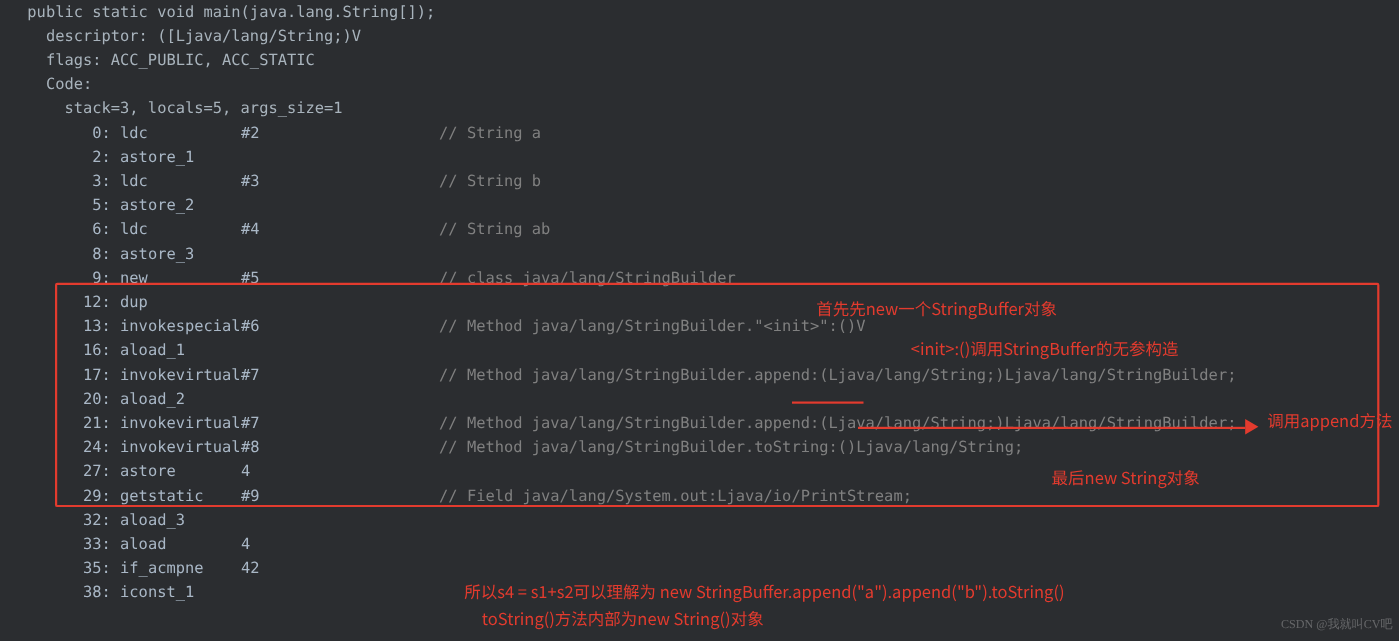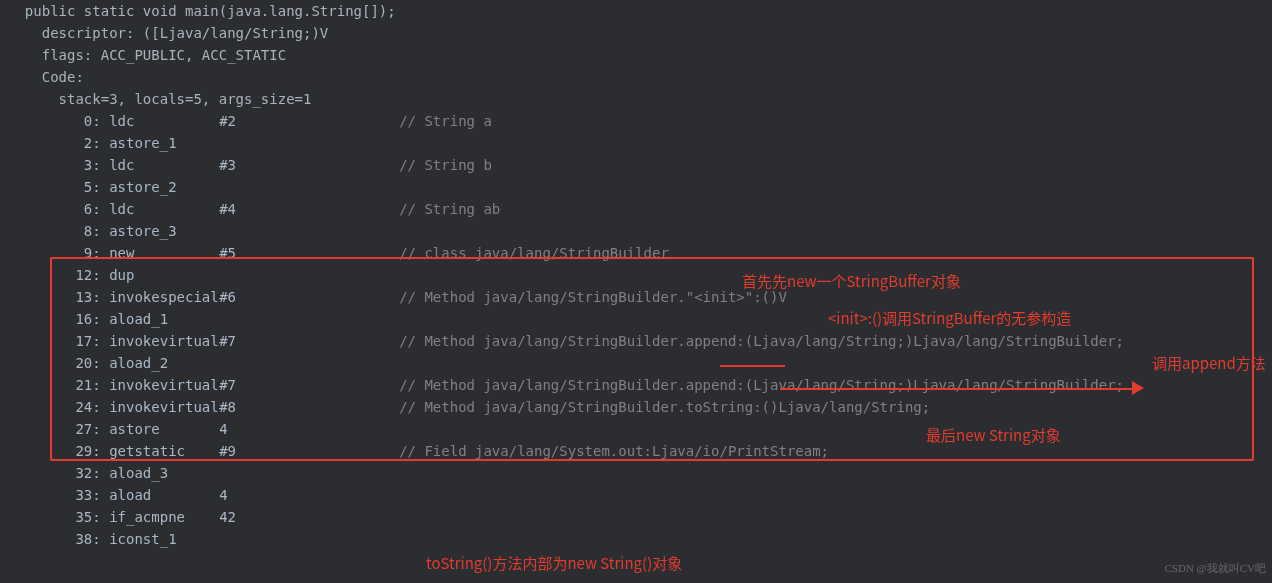--- a/index.html
+++ b/index.html
@@ -43,23 +43,24 @@
 <span class="num">        32:</span> <span class="op">aload_3</span>
 <span class="num">        33:</span> <span class="op" style="display:inline-block;width:110px">aload</span><span class="ref">4</span>
 <span class="num">        35:</span> <span class="op" style="display:inline-block;width:110px">if_acmpne</span><span class="ref">42</span>
 <span class="num">        38:</span> <span class="op">iconst_1</span>
 </pre>
 
 <div class="box"></div>
 
 <div class="annot" style="left:742px;top:270px">首先先new一个StringBuffer对象</div>
 <div class="annot" style="left:828px;top:307px">&lt;init&gt;:()调用StringBuffer的无参构造</div>
-<div class="annot" style="left:1152px;top:352px">调用append方法</div>
-<div class="annot" style="left:926px;top:424px">最后new String对象</div>
-<div class="annot" style="left:426px;top:552px">toString()方法内部为new String()对象</div>
+<div class="annot" style="left:1152px;top:372px">调用append方法</div>
+<div class="annot" style="left:956px;top:424px">最后new String对象</div>
+<div class="annot" style="left:422px;top:528px">所以s4 = s1+s2可以理解为 new StringBuffer.append("a").append("b").toString()</div>
+<div class="annot" style="left:438px;top:552px">toString()方法内部为new String()对象</div>
 
 <div class="arrow-shaft" style="left:780px;top:388px;width:352px"></div>
 <div class="arrow-head" style="left:1132px;top:381px"></div>
 
 <div class="arrow-shaft" style="left:720px;top:365px;width:65px"></div>
 
 <div class="watermark">CSDN @我就叫CV吧</div>
 </div>
 
 </body></html>

